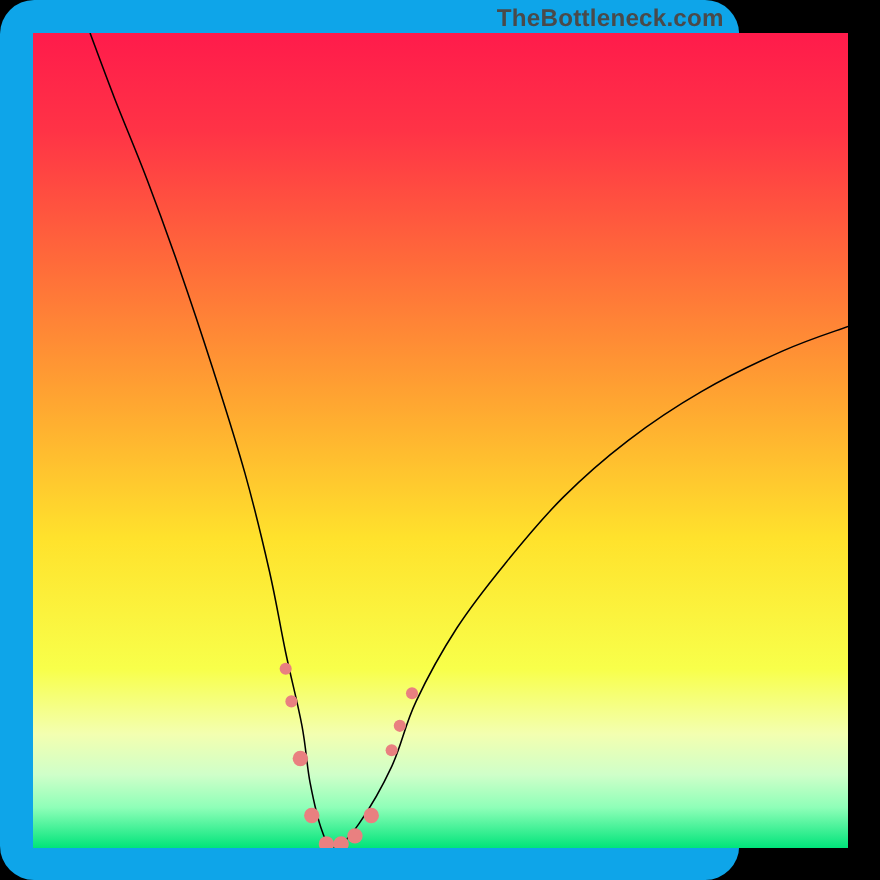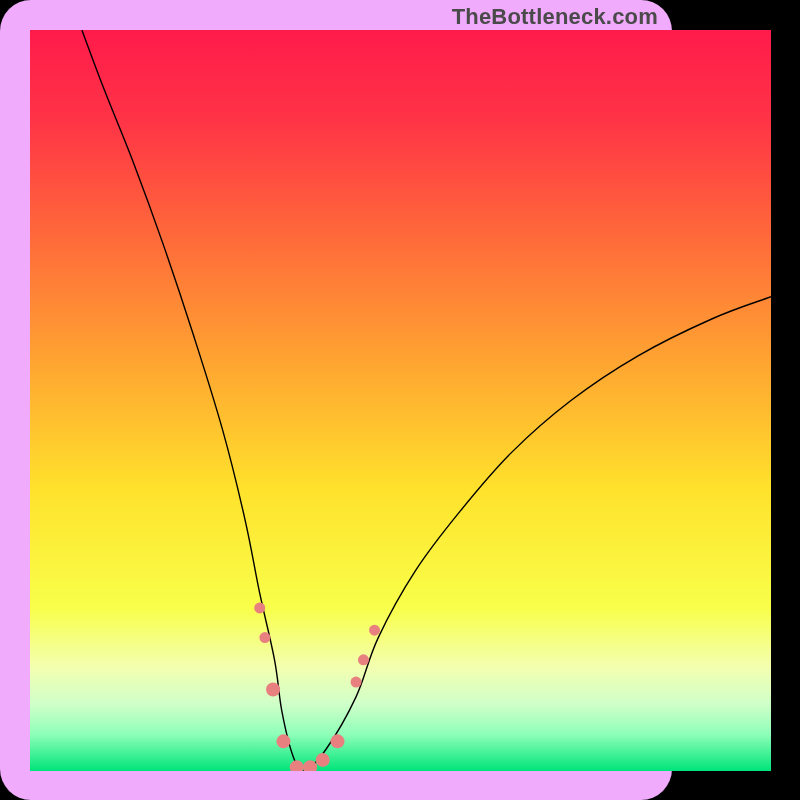--- a/index.html
+++ b/index.html
@@ -1,21 +1,21 @@
 <!DOCTYPE html>
 <html><head>
 <meta charset="utf-8">
 <style>
   * { margin: 0; padding: 0; box-sizing: border-box; }
   html, body { width: 800px; height: 800px; overflow: hidden; background: #000; }
   .frame {
     position: relative;
     width: 672px;
     height: 800px;
-    background: #f0abfc;
+    background: #0ea5e9;
     border-radius: 31px;
   }
   .watermark {
     position: absolute;
     top: 4px;
     right: 14px;
     font-family: Arial, Helvetica, sans-serif;
     font-size: 22px;
     font-weight: 600;
     color: #4a4a4a;

